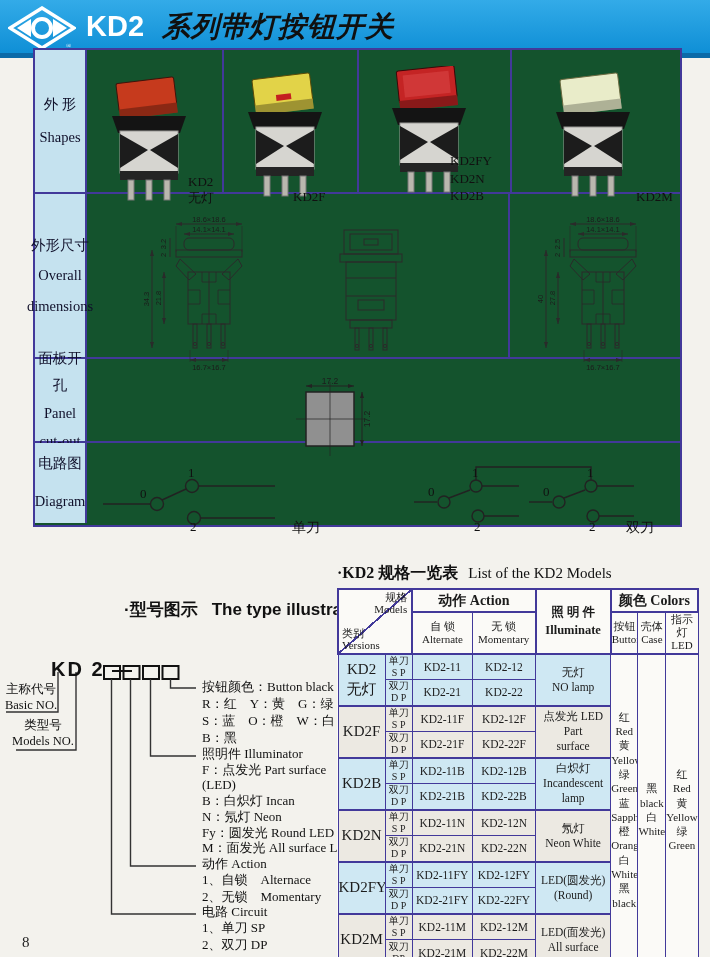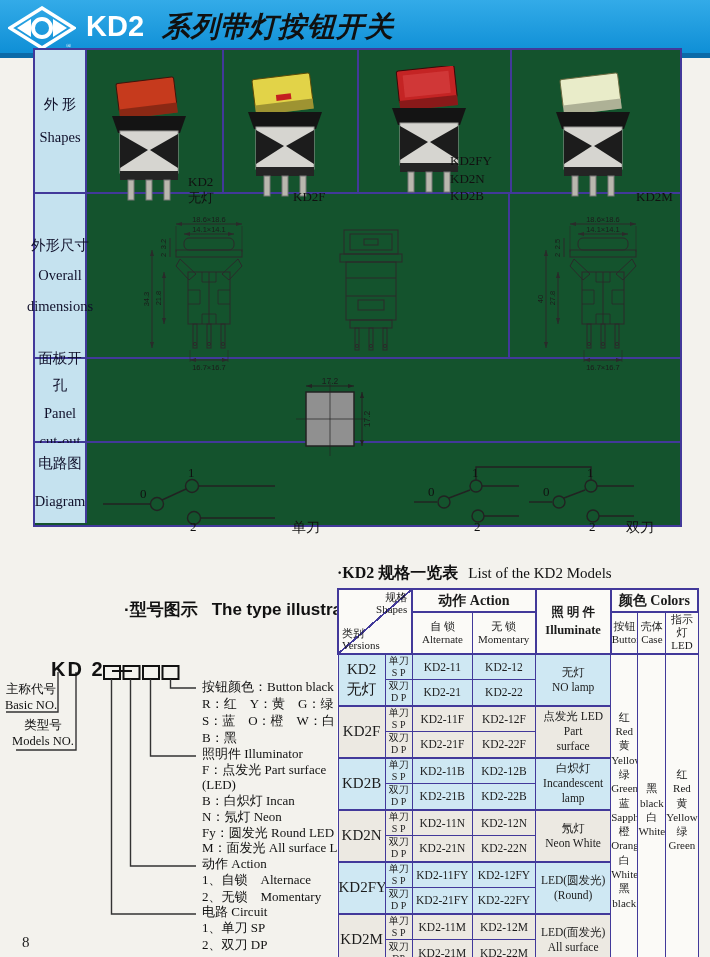--- a/index.html
+++ b/index.html
@@ -421,21 +421,21 @@
         <col style="width:63px">
       <col style="width:75px">
         <col style="width:27px">
         <col style="width:28px">
         <col style="width:32px">
     </colgroup>
     <tbody>
         <tr style="height:23px">
       <td class="diag outer" colspan="2" rowspan="2">
         <span class="dg-t ml">规格
-Shapes</span>
+Models</span>
         <span class="dg-b ml">类别
 Versions</span>
       </td>
       <td class="hd hd-big outer" colspan="2">动作 Action</td>
       <td class="hd hd-il outer" rowspan="2">照 明 件
 Illuminate</td>
       <td class="hd hd-big outer" colspan="3">颜色 Colors</td>
     </tr>
     <tr style="height:23px">
       <td class="hd hd-sm">自 锁

